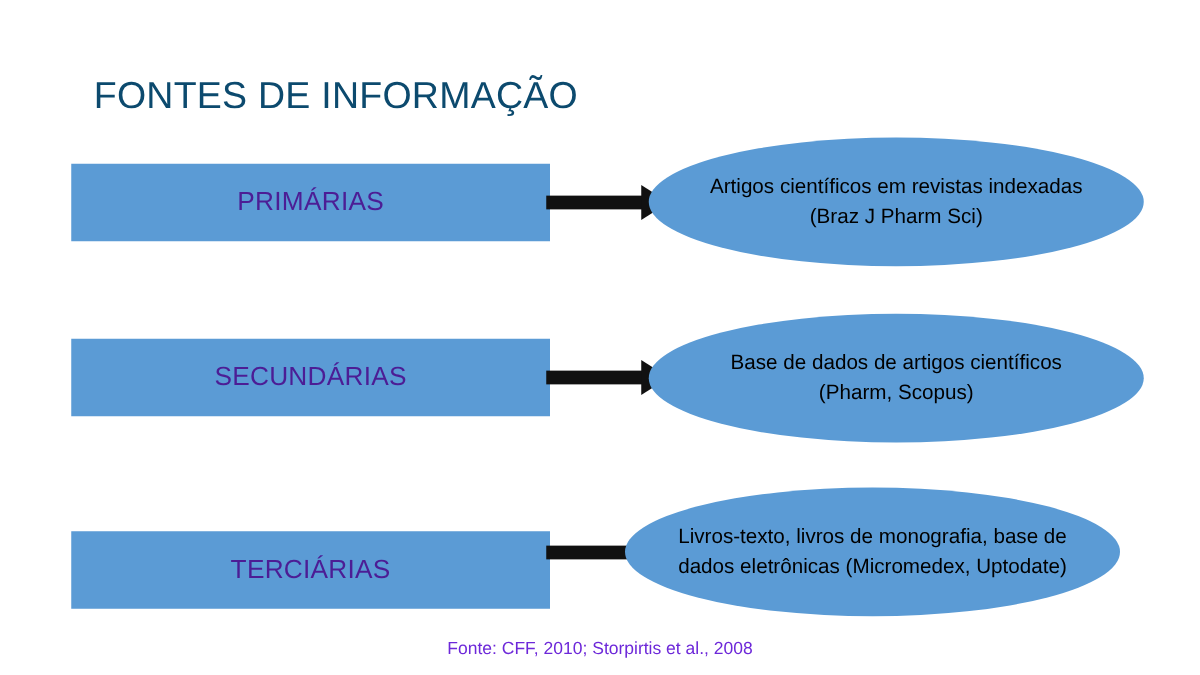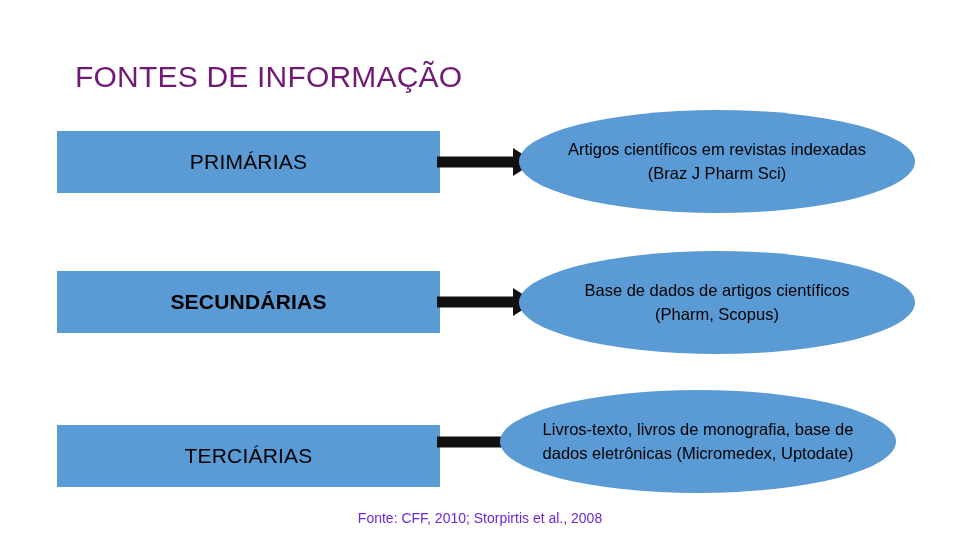--- a/index.html
+++ b/index.html
@@ -16,28 +16,28 @@
   .slide {
     position: relative;
     width: 960px;
     height: 540px;
   }
   .slide-title {
     position: absolute;
     left: 75px;
     top: 60px;
     font-size: 30px;
-    color: #701a75;
+    color: #0c4a6e;
     letter-spacing: 0.2px;
     white-space: nowrap;
   }
   .rect-box {
     position: absolute;
     background: #5B9BD5;
-    color: #000000;
+    color: #4c1d95;
     display: flex;
     align-items: center;
     justify-content: center;
     font-size: 21px;
     letter-spacing: 0.2px;
   }
   .ellipse {
     position: absolute;
     background: #5B9BD5;
     border-radius: 50%;
@@ -80,21 +80,21 @@
   .source-note {
     position: absolute;
     left: 0;
     right: 0;
     top: 510px;
     text-align: center;
     font-size: 14px;
     color: #6d28d9;
   }
   .r1 { left: 57px;  top: 131px; width: 383px; height: 62px; }
-  .r2 { left: 57px;  top: 271px; width: 383px; height: 62px; font-weight: bold; }
+  .r2 { left: 57px;  top: 271px; width: 383px; height: 62px; }
   .r3 { left: 57px;  top: 411px; width: 383px; height: 62px; margin-top: 14px; }
   .e1 { left: 519px; top: 110px; width: 396px; height: 103px; }
   .e2 { left: 519px; top: 251px; width: 396px; height: 103px; }
   .e3 { left: 500px; top: 390px; width: 396px; height: 103px; }
   .a1 { left: 437px; top: 162px; width: 98px; }
   .a2 { left: 437px; top: 302px; width: 98px; }
   .a3 { left: 437px; top: 442px; width: 98px; }
   .a1 .shaft, .a2 .shaft, .a3 .shaft { width: 78px; }
   .a1 .head, .a2 .head, .a3 .head { left: 76px; }
 </style>

